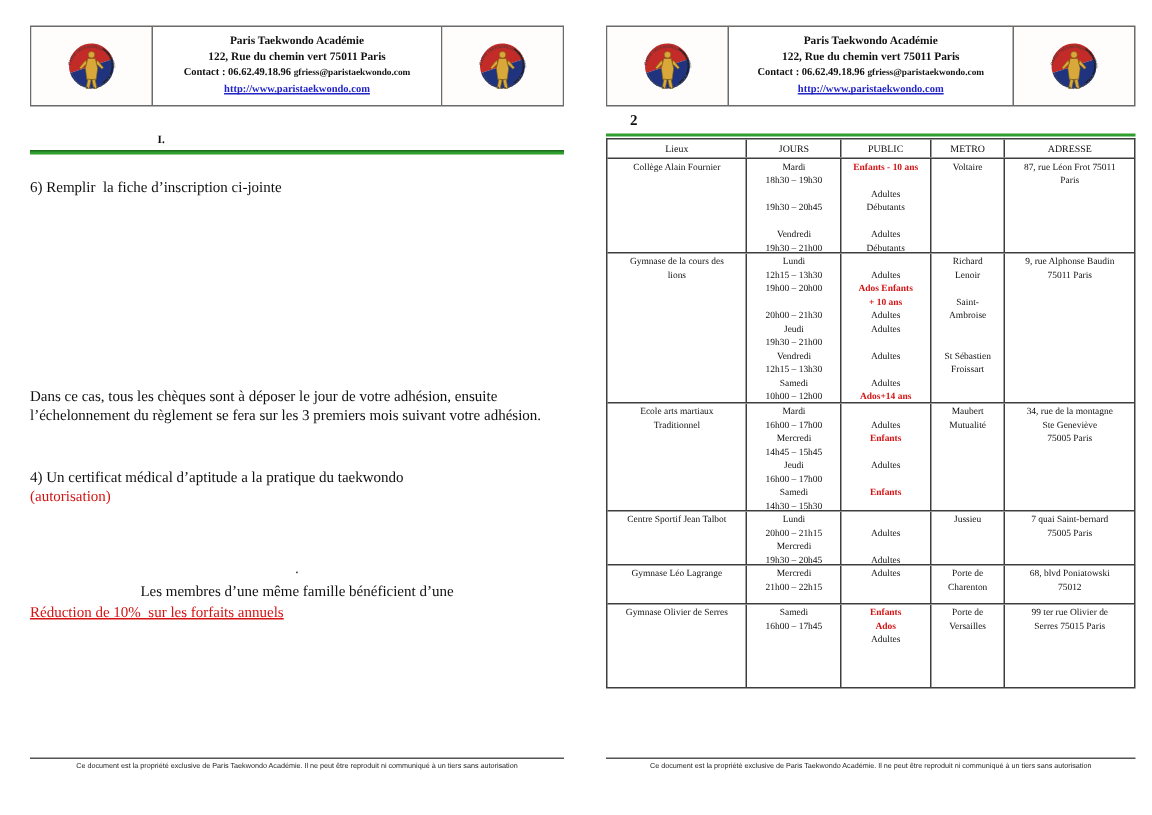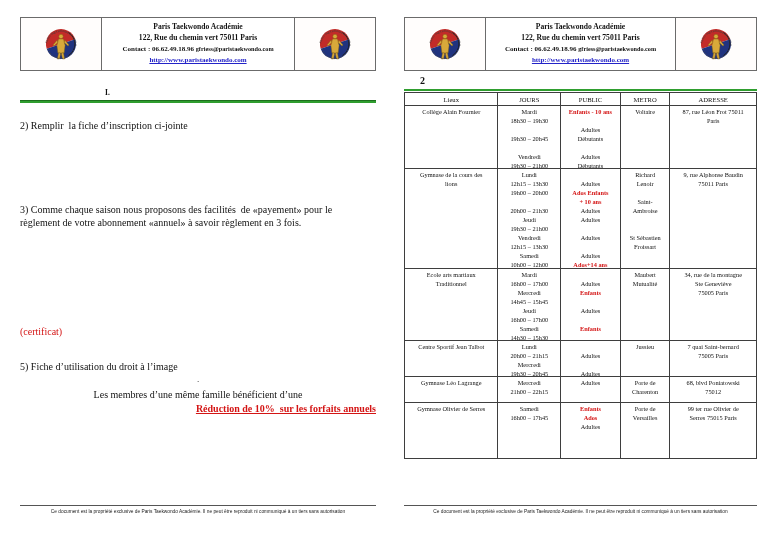--- a/index.html
+++ b/index.html
@@ -23,22 +23,22 @@
   .title-text { position:absolute; top:67px; left:103px; font-size:11.5px; font-weight:bold; white-space:pre-wrap; }
   .rule-green { position:absolute; left:0; right:0; top:83px; height:2px; background:#2f9e2f; border-top:1px solid #1d6e1d; }
 
   
   .para { position:absolute; left:0; width:350px; font-size:10px; line-height:13px; white-space:pre-wrap; }
   .p1 { top:92px; }  .p2 { top:130px; } .p3 { top:176px; } .p4 { top:231px; }
   .p5 { top:285px; } .p6 { top:333px; }
   .red-text { color:#d41414; }
   .center-dot { position:absolute; top:357px; left:0; right:0; text-align:center; font-size:9px; }
   .family-note { position:absolute; top:372px; left:0; right:0; text-align:center; font-size:10px; white-space:pre-wrap; }
-  .family-discount { position:absolute; top:386px; left:0; right:0; text-align:right; font-size:10px;
-                     color:#d41414; text-decoration:underline; white-space:pre-wrap;font-weight:bold; }
+  .family-discount { position:absolute; top:386px; left:0; right:0; text-align:left; font-size:10px;
+                     color:#d41414; text-decoration:underline; white-space:pre-wrap; }
 
   
   .title2-num  { position:absolute; top:58px; left:16px; font-size:10px; font-weight:bold; }
   .title2-text { position:absolute; top:58px; left:106px; font-size:10px; font-weight:bold; letter-spacing:0.3px; }
   .rule-green2 { position:absolute; left:0; right:0; top:72px; height:1px; border-top:2px solid #2f9e2f; border-bottom:1px solid #2f9e2f; background:#fff; }
 
   
   .schedule { position:absolute; top:75px; left:0; width:353px; border:1px solid #3e3e3e; box-sizing:border-box; background:#fff; }
   .t-row { display:flex; box-sizing:border-box; overflow:hidden; }
   .t-row + .t-row { border-top:1px solid #3e3e3e; }
@@ -116,24 +116,23 @@
       <textPath href="#arcT" startOffset="6%">PARIS TAEKWONDO ACADEMIE</textPath>
     </text>
     <path d="M7,25 A13.6,13.6 0 0 0 33,25" stroke="#4a4a4a" stroke-width="1" stroke-dasharray="1.1,1.2" fill="none"></path>
   </svg>
 </div>
     </div>
 
     <span class="title-num">I.</span>
     <div class="rule-green"></div>
 
-    <p class="para p1">2) Remplir  la fiche d’inscription ci-jointe</p>
-    <p class="para p3">3) Comme chaque saison nous proposons des facilités  de «payement» pour le règlement de votre abonnement «annuel» à savoir règlement en 3 fois.</p>
-    <p class="para p5"><br><span class="red-text">(certificat)</span></p>
-    <p class="para p6">5) Fiche d’utilisation du droit à l’image</p>
+    <p class="para p1">6) Remplir  la fiche d’inscription ci-jointe</p>
+    <p class="para p4">Dans ce cas, tous les chèques sont à déposer le jour de votre adhésion, ensuite  l’échelonnement du règlement se fera sur les 3 premiers mois suivant votre adhésion.</p>
+    <p class="para p5"><span>4) Un certificat médical d’aptitude a la pratique du taekwondo</span><br><span class="red-text">(autorisation)</span></p>
 
     <div class="center-dot">.</div>
     <div class="family-note">Les membres d’une même famille bénéficient d’une</div>
     <div class="family-discount">Réduction de 10%  sur les forfaits annuels</div>
 
     <div class="footer-rule"></div>
     <div class="footer-text">Ce document est la propriété exclusive de Paris Taekwondo Académie. Il ne peut être reproduit ni communiqué à un tiers sans autorisation</div>
   </section>
 
   <section class="page page-right">

